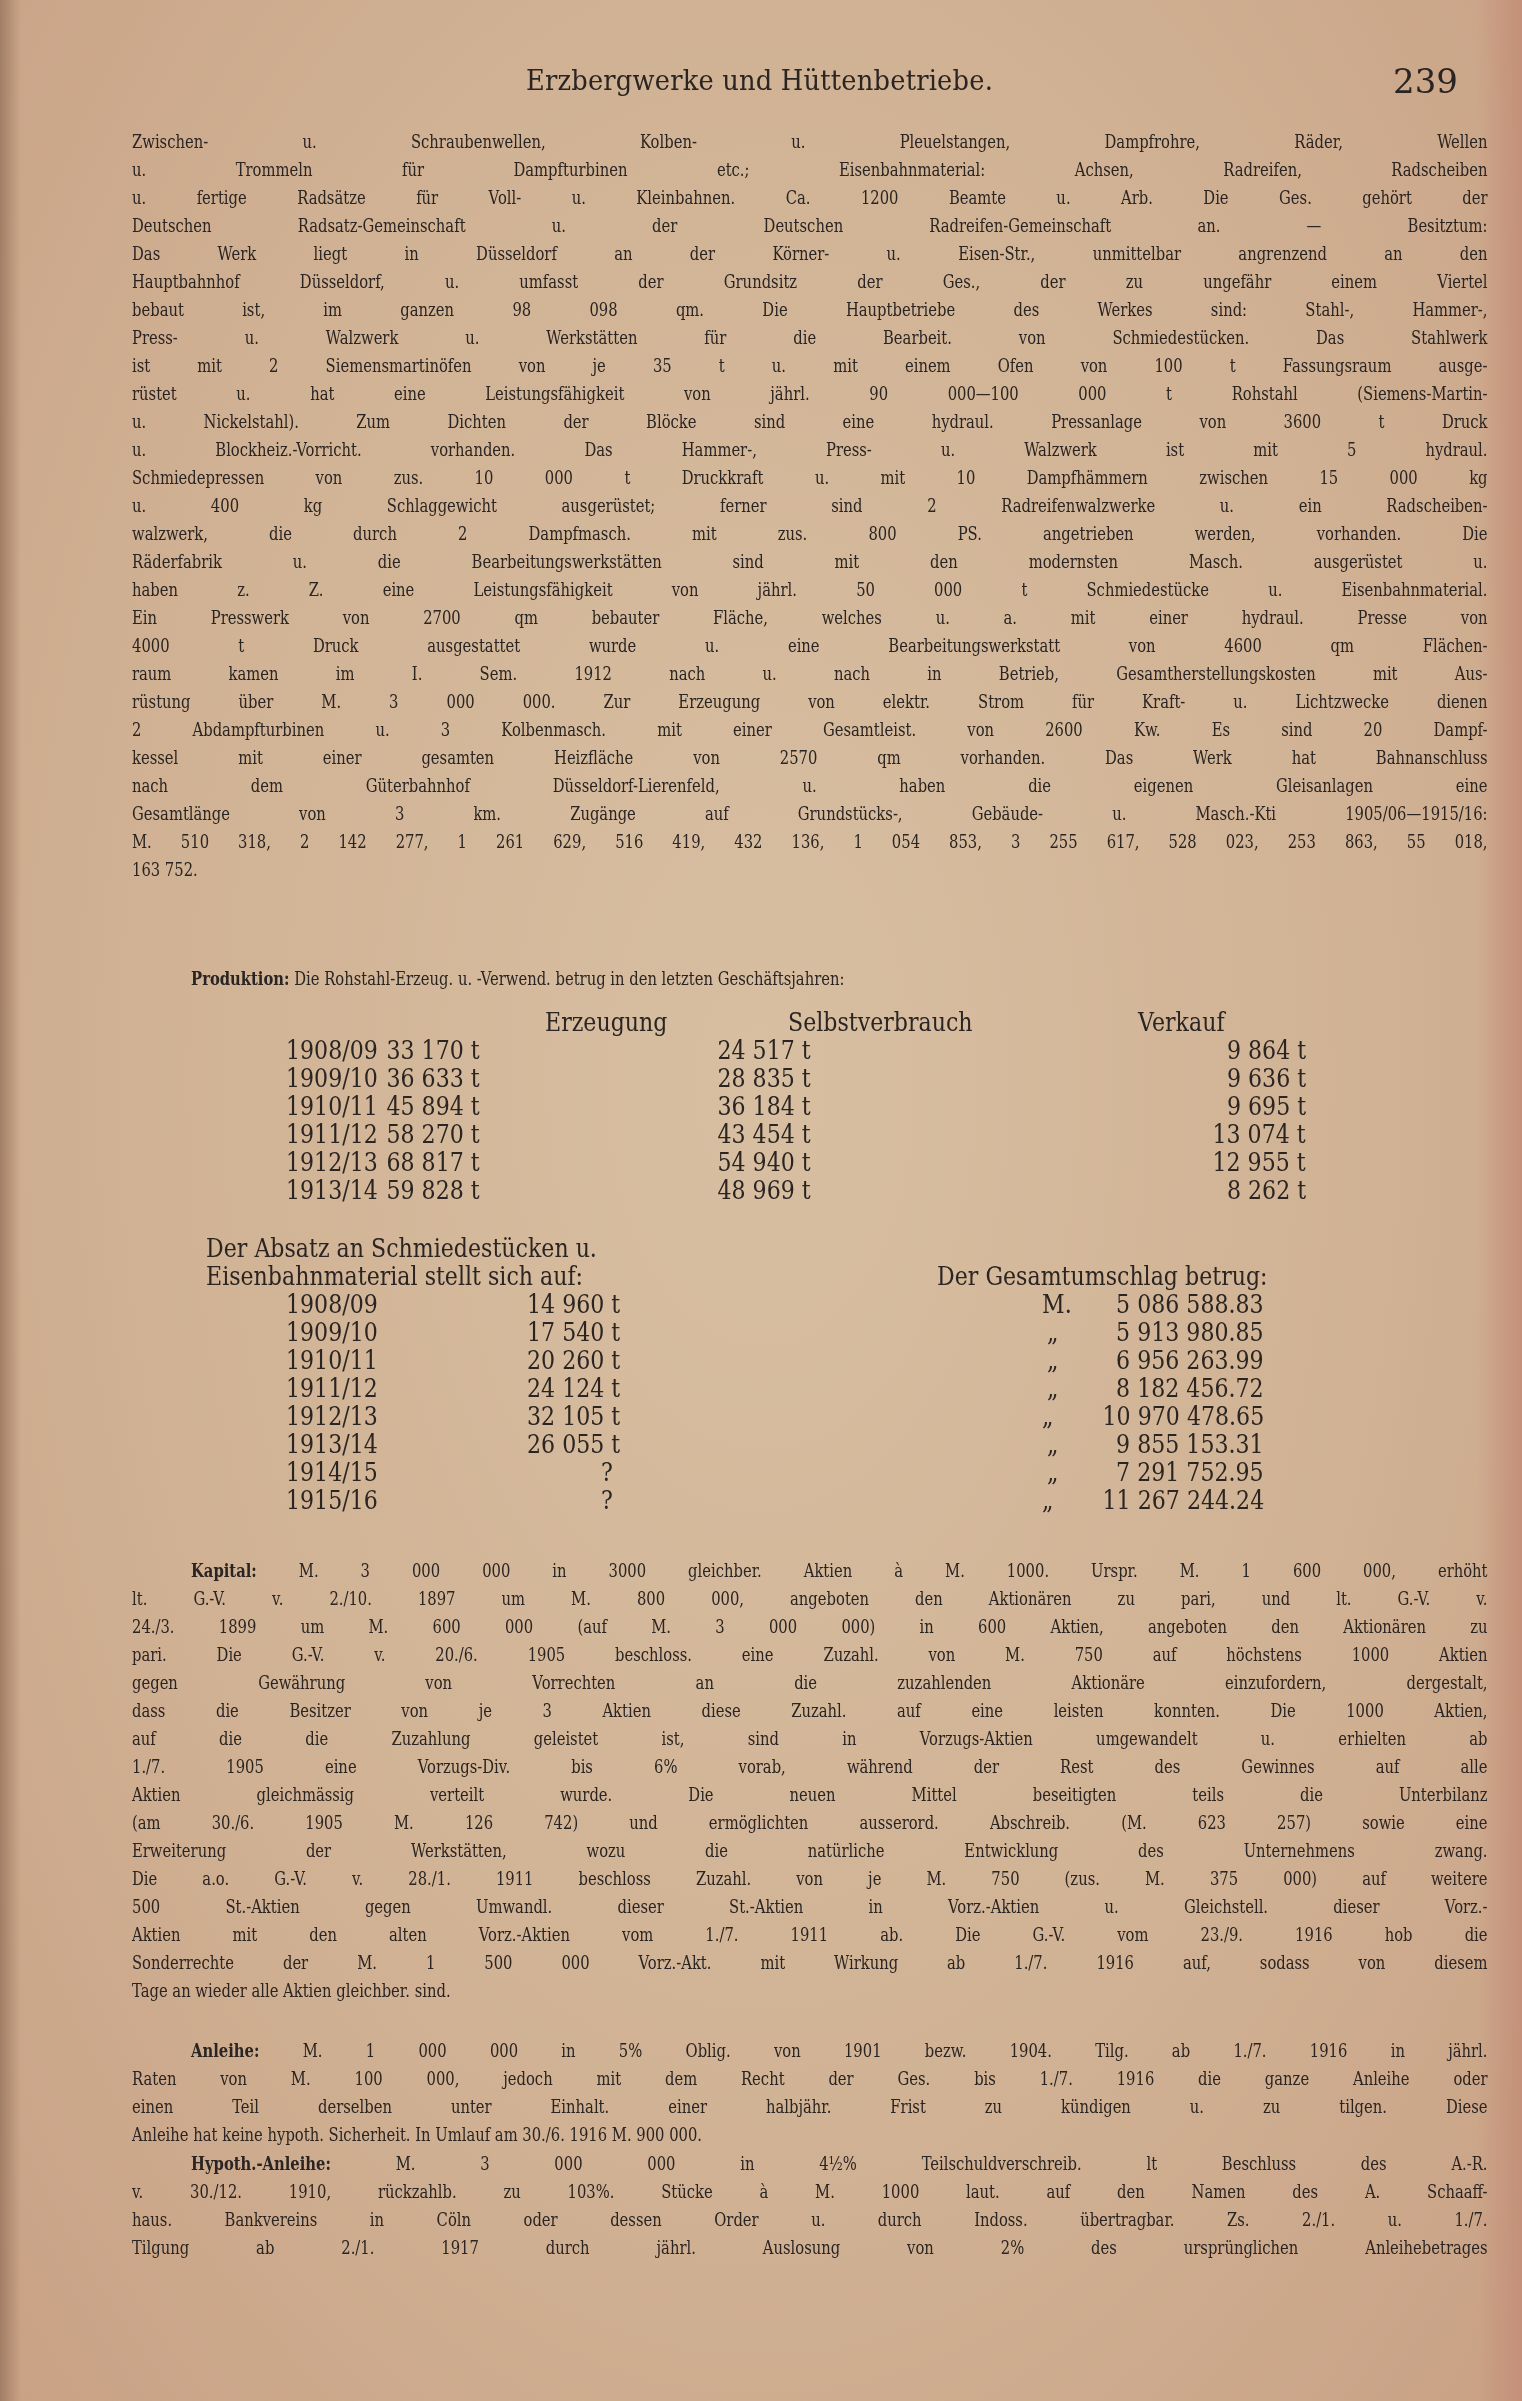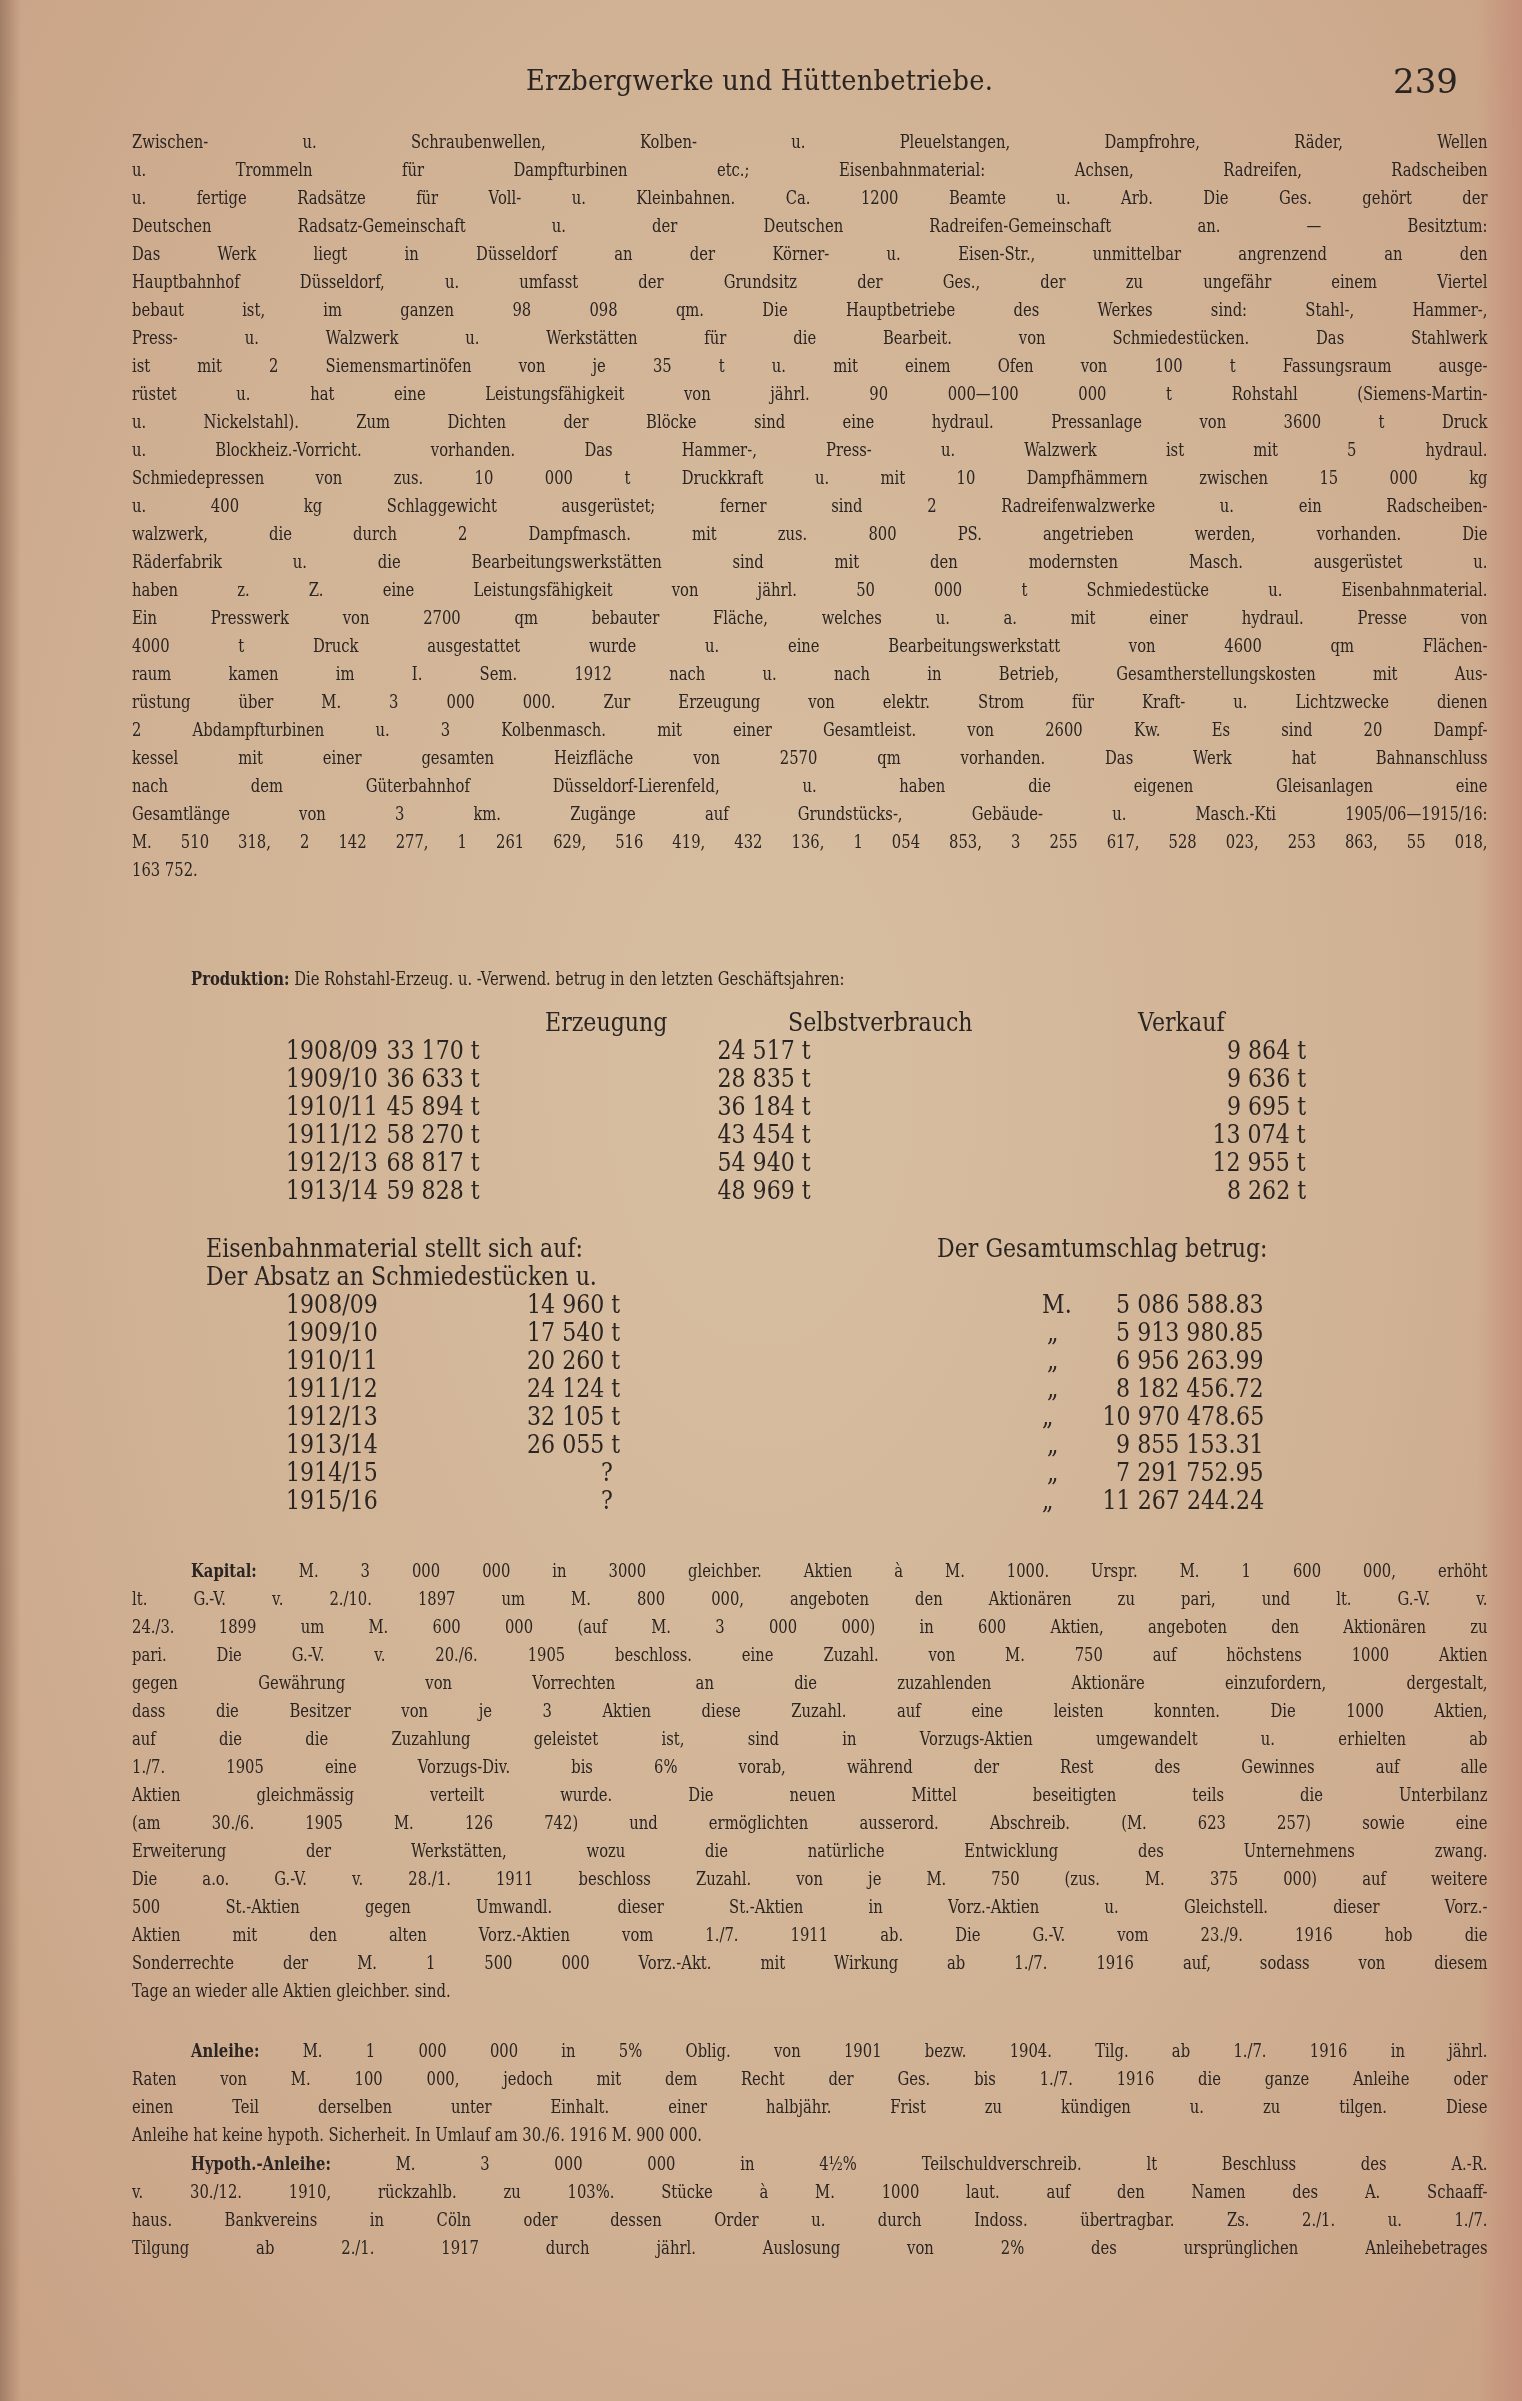--- a/index.html
+++ b/index.html
@@ -143,25 +143,25 @@
   <div class="trow">
     <span class="cell c-year">1913/14</span>
     <span class="cell c-e">59 828 t</span>
     <span class="cell c-s">48 969 t</span>
     <span class="cell c-v">8 262 t</span>
   </div>
 </div>
 
 <div class="table-block" style="top:1220px; left:0; width:1523px;">
   <div class="trow">
+    <span class="cell c2-head-left" style="left:206px;">Der Absatz an Schmiedestücken u.</span>
+  </div>
+  <div class="trow">
     <span class="cell c2-head-left" style="left:206px;">Eisenbahnmaterial stellt sich auf:</span>
     <span class="cell c2-head-right" style="left:937px;">Der Gesamtumschlag betrug:</span>
-  </div>
-  <div class="trow">
-    <span class="cell c2-head-left" style="left:206px;">Der Absatz an Schmiedestücken u.</span>
   </div>
   <div class="trow">
     <span class="cell" style="left:286px; transform-origin:left;">1908/09</span>
     <span class="cell" style="left:527px; transform-origin:left;">14 960 t</span>
     <span class="cell" style="left:1042px; transform-origin:left;">M.</span>
     <span class="cell" style="right:259px; transform-origin:right;">5 086 588.83</span>
   </div>
   <div class="trow">
     <span class="cell" style="left:286px; transform-origin:left;">1909/10</span>
     <span class="cell" style="left:527px; transform-origin:left;">17 540 t</span>

